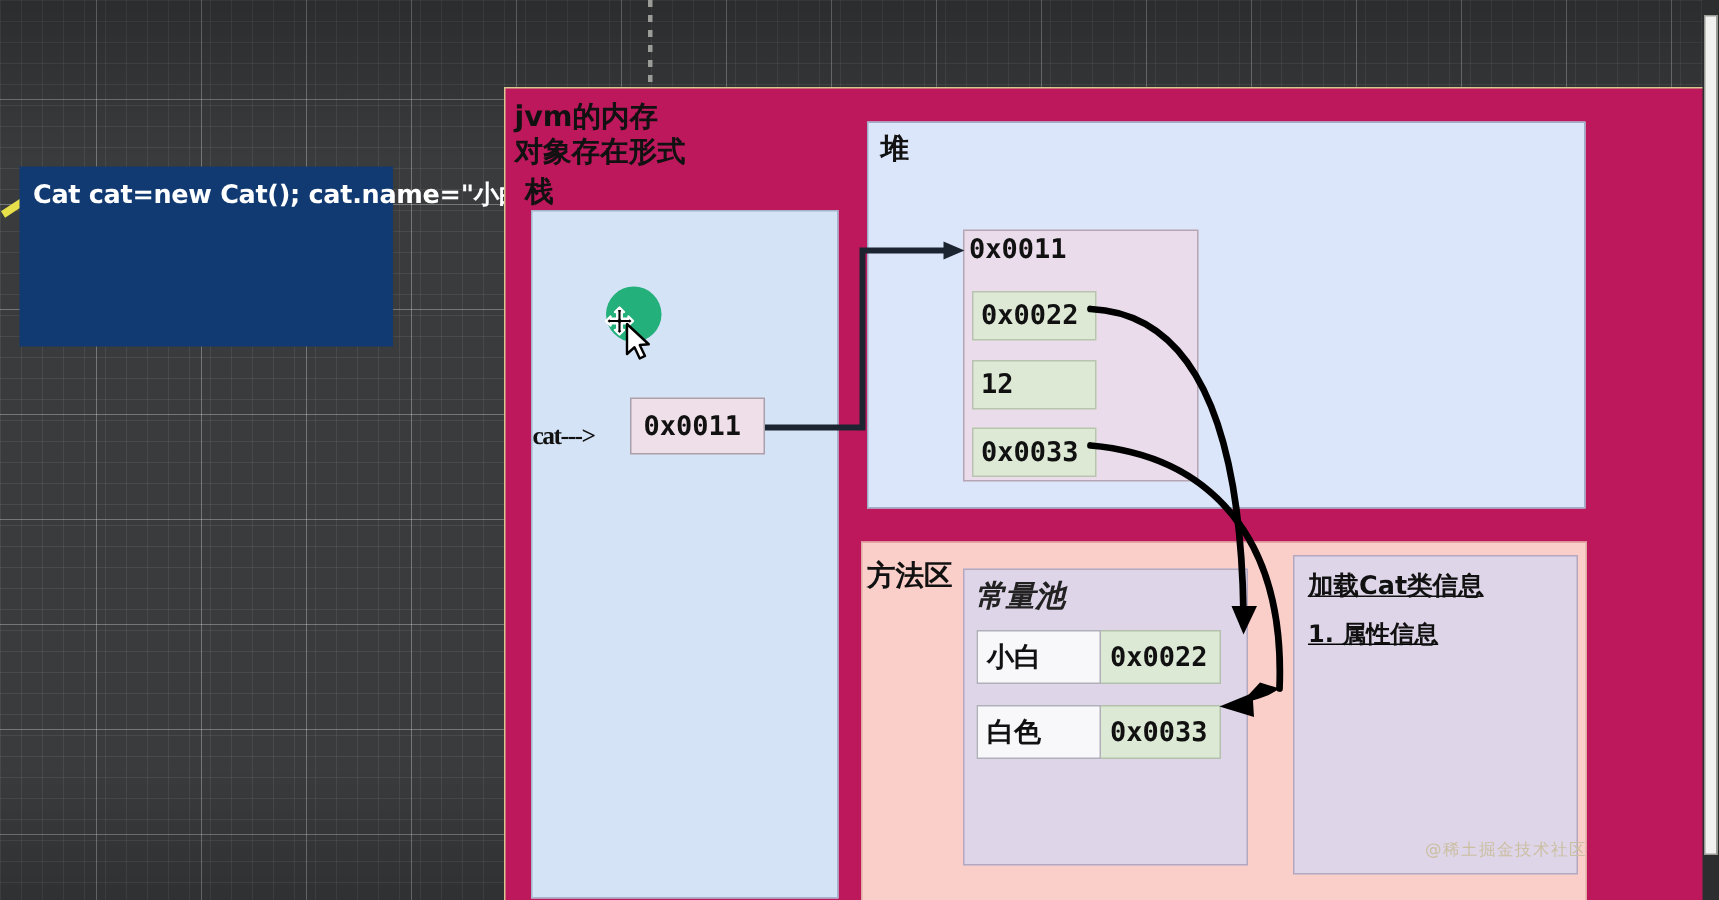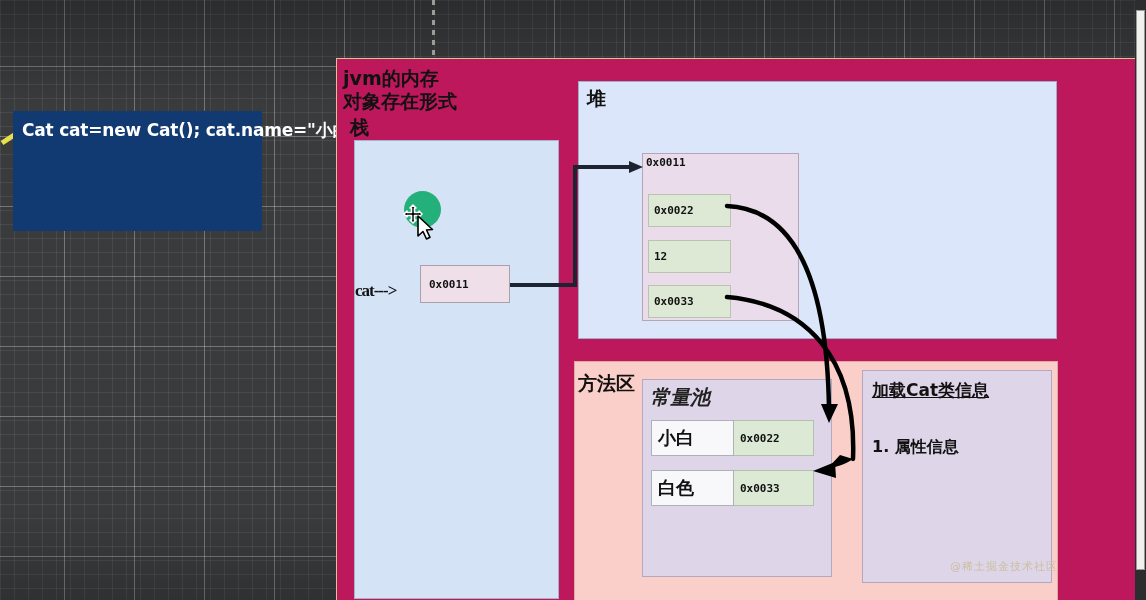--- a/index.html
+++ b/index.html
@@ -89,21 +89,21 @@
     font-family: Liberation Serif, serif;
     font-weight: bold; font-size: 17px; color: #111; letter-spacing: -1px;
   }
   #cat-ref-box {
     position: absolute; left: 83px; top: 206px; width: 90px; height: 38px;
     background: #efdfe9; border: 1px solid #a9a0ab;
     display: flex; align-items: center; padding-left: 8px;
   }
   .mono {
     font-family: "DejaVu Sans Mono", "Liberation Mono", monospace;
-    font-weight: bold; font-size: 11px; color: #111;
+    font-weight: bold; font-size: 18px; color: #111;
   }
 
   
   #drag-blob {
     position: absolute; left: 67px; top: 132px; width: 37px; height: 37px;
     border-radius: 50%; background: #24b07a;
   }
   #cursor-layer { position: absolute; left: 60px; top: 126px; width: 60px; height: 66px; }
 
   
@@ -149,21 +149,21 @@
     padding: 8px 0 0 9px;
   }
   #class-info-title {
     font-family: "DejaVu Sans", "Liberation Sans", sans-serif;
     font-weight: bold; font-size: 17px; color: #111; text-decoration: underline;
   }
   .class-info-item {
     font-family: "DejaVu Sans", "Liberation Sans", sans-serif;
     font-weight: bold; font-size: 16px; color: #111; line-height: 25px;
   }
-  #class-info-list { margin-top: 32px; }
+  #class-info-list { margin-top: 8px; text-decoration: underline; }
 
   
   #connectors { position: absolute; left: 0; top: 0; width: 797px; height: 542px; pointer-events: none; }
 
   
   #watermark {
     position: absolute; left: 613px; top: 500px;
     font-family: "DejaVu Sans", "Liberation Sans", sans-serif;
     font-size: 11px; color: #cbbfa2; letter-spacing: 1px;
   }

